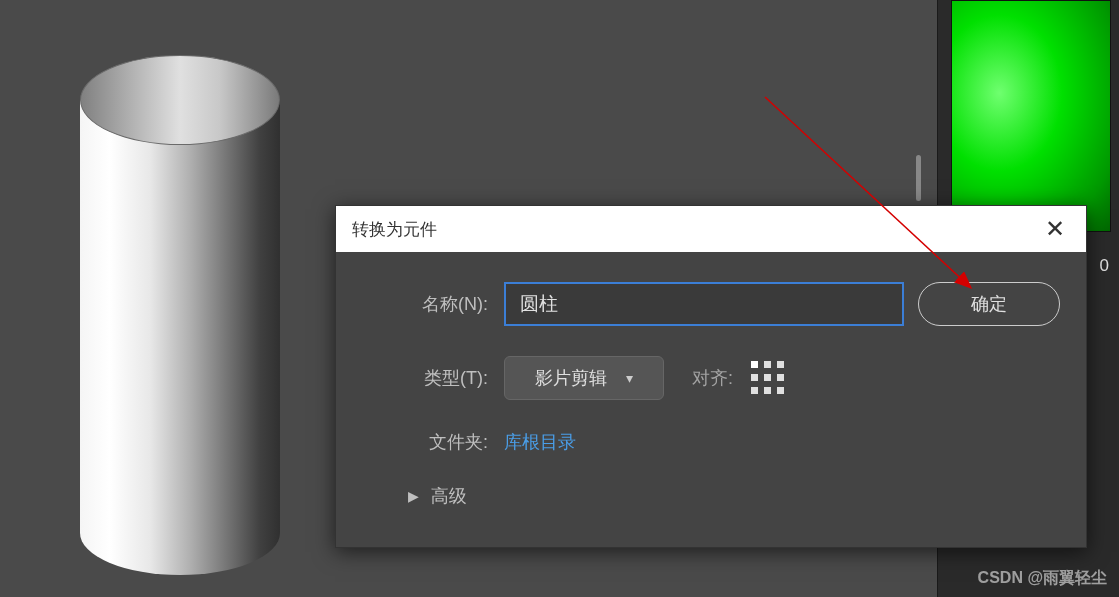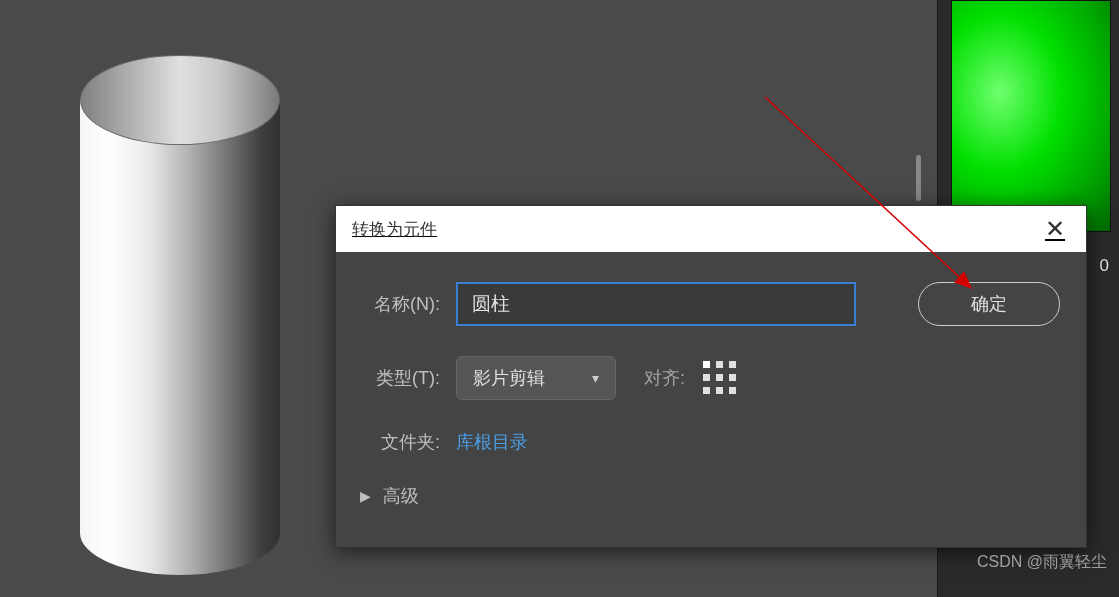--- a/index.html
+++ b/index.html
@@ -71,36 +71,36 @@
       box-shadow: 0 4px 20px rgba(0,0,0,0.6);
       border: 1px solid #333;
     }
     .dialog-titlebar {
       background: #ffffff;
       height: 46px;
       display: flex;
       align-items: center;
       justify-content: space-between;
       padding: 0 16px;
-      text-decoration: underline;
     }
     .dialog-title {
       color: #333;
       font-size: 17px;
     }
     .close-btn {
       font-size: 24px;
       color: #333;
       cursor: pointer;
       width: 30px;
       text-align: center;
     }
     .dialog-body {
       padding: 30px 24px 20px 24px;
       position: relative;
+      margin-left: 48px;
     }
     .form-row {
       display: flex;
       align-items: center;
       margin-bottom: 30px;
     }
     .label {
       color: #bfbfbf;
       font-size: 18px;
       width: 96px;
@@ -116,21 +116,21 @@
       width: 400px;
       height: 44px;
       outline: none;
     }
     .dropdown {
       background: #555555;
       border: 1px solid #666;
       border-radius: 6px;
       color: #e0e0e0;
       font-size: 18px;
-      padding: 8px 16px;
+      padding: 8px 30px;
       width: 160px;
       height: 44px;
       display: flex;
       align-items: center;
       justify-content: space-between;
       cursor: pointer;
     }
     .chevron {
       font-size: 14px;
       color: #ccc;
@@ -230,23 +230,24 @@
     }
     .arrow-annotation {
       position: absolute;
       left: 760px;
       top: 92px;
       pointer-events: none;
     }
     .watermark {
       position: absolute;
       right: 12px;
-      bottom: 24px;
+      bottom: 8px;
       color: rgba(255,255,255,0.55);
       font-size: 16px;
+      font-weight: bold;
     }
   </style>
 </head>
 <body>
 
 <div class="canvas-area">
   <div class="cylinder">
     <div class="cyl-body"></div>
     <div class="cyl-top"></div>
   </div>

